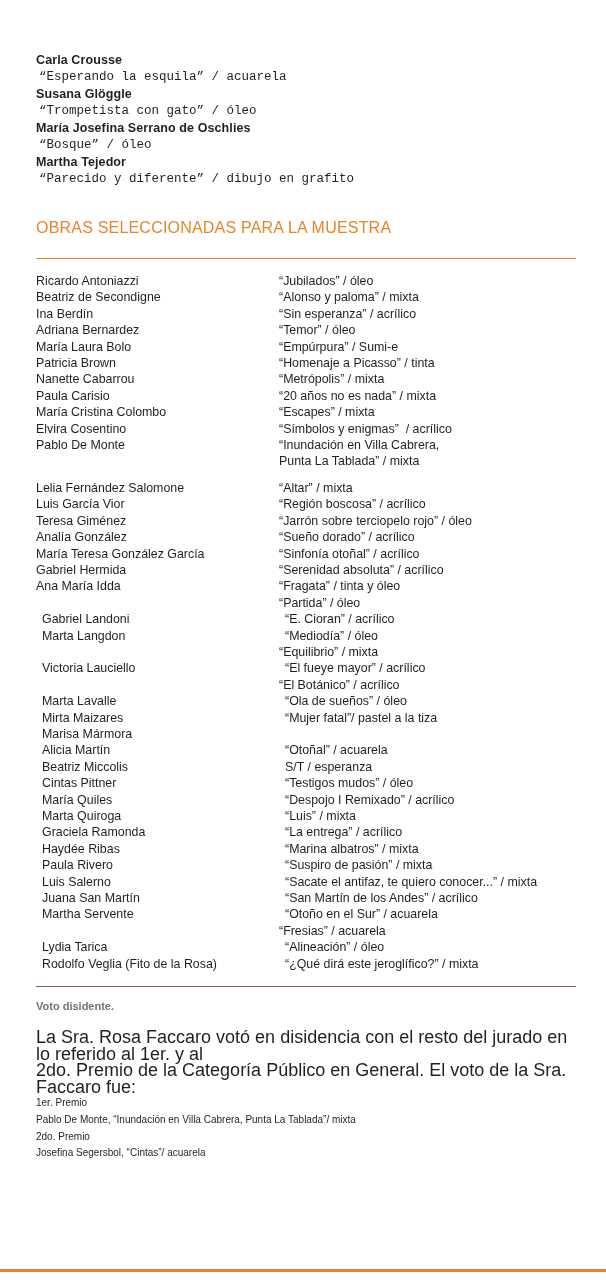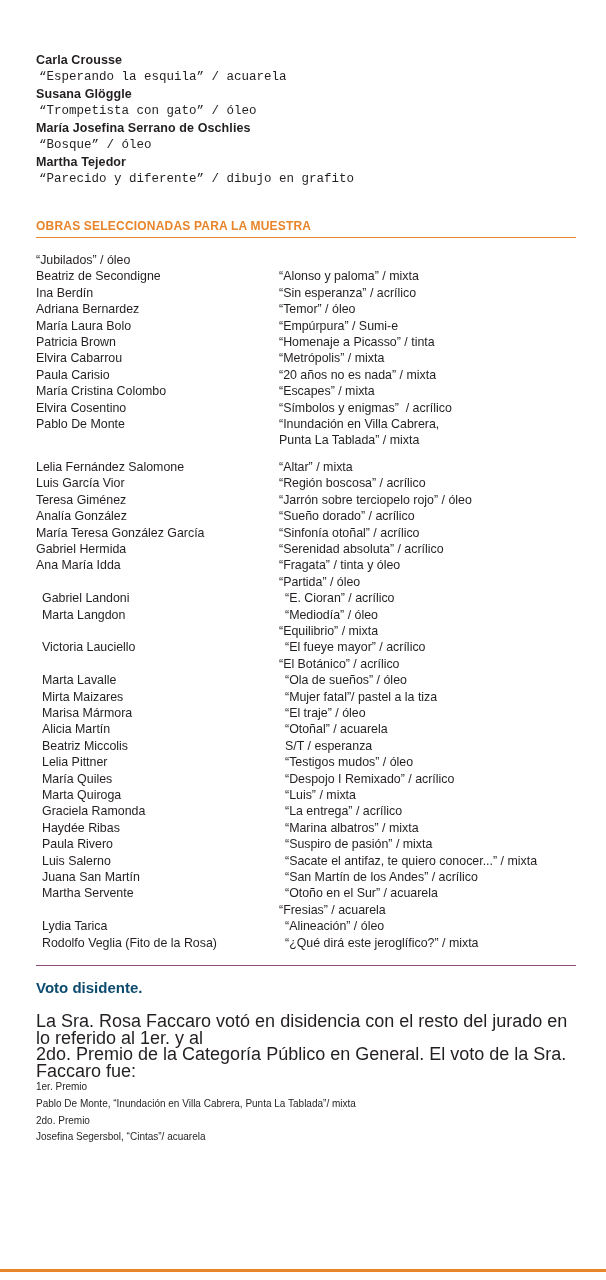--- a/index.html
+++ b/index.html
@@ -40,25 +40,25 @@
   .award-work {
     font-size: 12.5px;
     line-height: 17px;
     padding-left: 3px;
     font-family: Liberation Mono, monospace;
   }
 
   
   .section-head {
     color: #e8842a;
-    font-weight: bold;
-    font-size: 12px;
+    font-weight: normal;
+    font-size: 16px;
     letter-spacing: 0.2px;
     margin-top: 31px;
-    margin-bottom: 4px;
+    margin-bottom: 21px;
   }
   .rule-orange {
     height: 1px;
     background: #e8842a;
     width: 540px;
     margin-bottom: 14px;
   }
   .rule-purple {
     height: 1px;
     background: #8d4f7a;
@@ -84,23 +84,23 @@
   }
   .work-title {
     flex: 1 1 auto;
     white-space: pre-wrap;
   }
   .work-row.spacer-before { margin-top: 10px; }
   .work-row.indent .work-artist { padding-left: 6px; }
 
   
   .voto-head {
-    color: #0c4a6e;
+    color: #737373;
     font-weight: bold;
-    font-size: 15px;
+    font-size: 11px;
     margin-bottom: 17px;
   }
   .voto-par {
     font-size: 18px;
     line-height: 16.6px;
     white-space: pre-wrap;
   }
   .voto-line {
     font-size: 10px;
     line-height: 16.6px;
@@ -139,20 +139,21 @@
         <div class="award-name">Martha Tejedor</div>
         <div class="award-work">“Parecido y diferente” / dibujo en grafito</div>
       </div>
     </div>
 
     <div class="section-head">OBRAS SELECCIONADAS PARA LA MUESTRA</div>
     <div class="rule-orange"></div>
 
     <div class="works">
         <div class="work-row">
+          <div class="work-artist">Ricardo Antoniazzi</div>
           <div class="work-title">“Jubilados” / óleo</div>
         </div>
         <div class="work-row">
           <div class="work-artist">Beatriz de Secondigne</div>
           <div class="work-title">“Alonso y paloma” / mixta</div>
         </div>
         <div class="work-row">
           <div class="work-artist">Ina Berdín</div>
           <div class="work-title">“Sin esperanza” / acrílico</div>
         </div>
@@ -162,21 +163,21 @@
         </div>
         <div class="work-row">
           <div class="work-artist">María Laura Bolo</div>
           <div class="work-title">“Empúrpura” / Sumi-e</div>
         </div>
         <div class="work-row">
           <div class="work-artist">Patricia Brown</div>
           <div class="work-title">“Homenaje a Picasso” / tinta</div>
         </div>
         <div class="work-row">
-          <div class="work-artist">Elvira Cabarrou</div>
+          <div class="work-artist">Nanette Cabarrou</div>
           <div class="work-title">“Metrópolis” / mixta</div>
         </div>
         <div class="work-row">
           <div class="work-artist">Paula Carisio</div>
           <div class="work-title">“20 años no es nada” / mixta</div>
         </div>
         <div class="work-row">
           <div class="work-artist">María Cristina Colombo</div>
           <div class="work-title">“Escapes” / mixta</div>
         </div>
@@ -244,32 +245,31 @@
         <div class="work-row indent">
           <div class="work-artist">Marta Lavalle</div>
           <div class="work-title">“Ola de sueños” / óleo</div>
         </div>
         <div class="work-row indent">
           <div class="work-artist">Mirta Maizares</div>
           <div class="work-title">“Mujer fatal”/ pastel a la tiza</div>
         </div>
         <div class="work-row indent">
           <div class="work-artist">Marisa Mármora</div>
-          <div class="work-title">“El traje” / óleo</div>
         </div>
         <div class="work-row indent">
           <div class="work-artist">Alicia Martín</div>
           <div class="work-title">“Otoñal” / acuarela</div>
         </div>
         <div class="work-row indent">
           <div class="work-artist">Beatriz Miccolis</div>
           <div class="work-title">S/T / esperanza</div>
         </div>
         <div class="work-row indent">
-          <div class="work-artist">Lelia Pittner</div>
+          <div class="work-artist">Cintas Pittner</div>
           <div class="work-title">“Testigos mudos” / óleo</div>
         </div>
         <div class="work-row indent">
           <div class="work-artist">María Quiles</div>
           <div class="work-title">“Despojo I Remixado” / acrílico</div>
         </div>
         <div class="work-row indent">
           <div class="work-artist">Marta Quiroga</div>
           <div class="work-title">“Luis” / mixta</div>
         </div>

